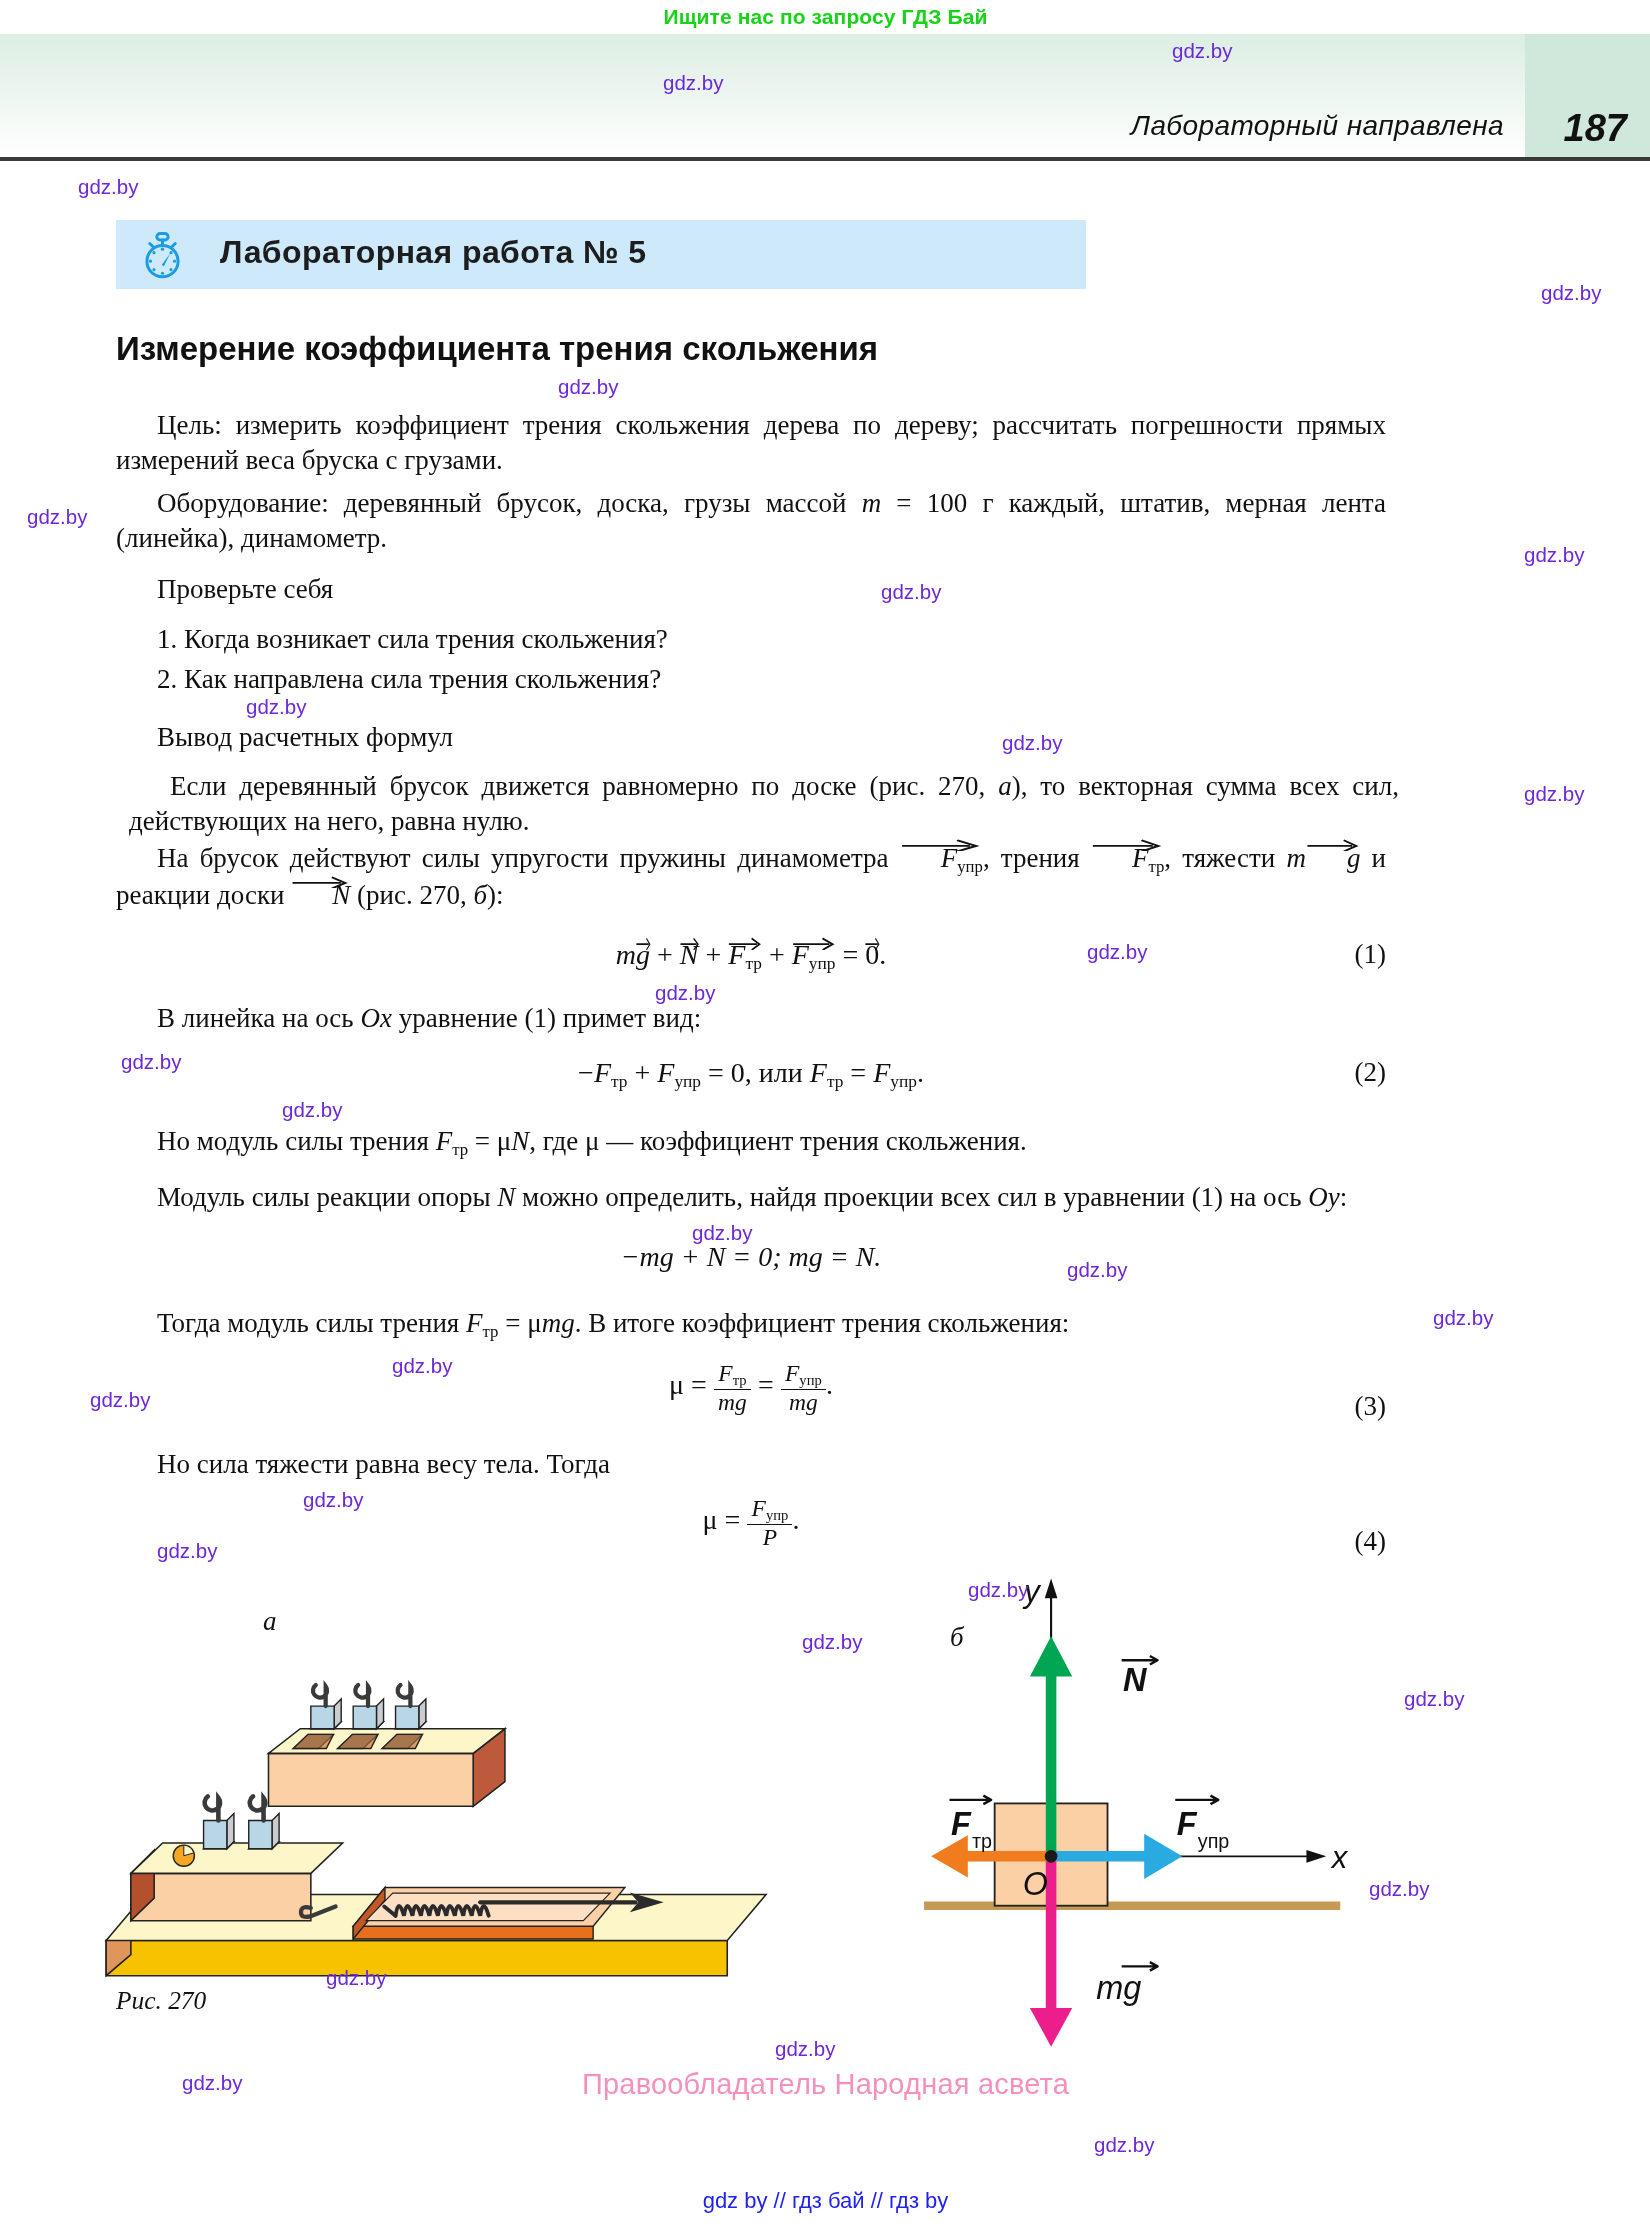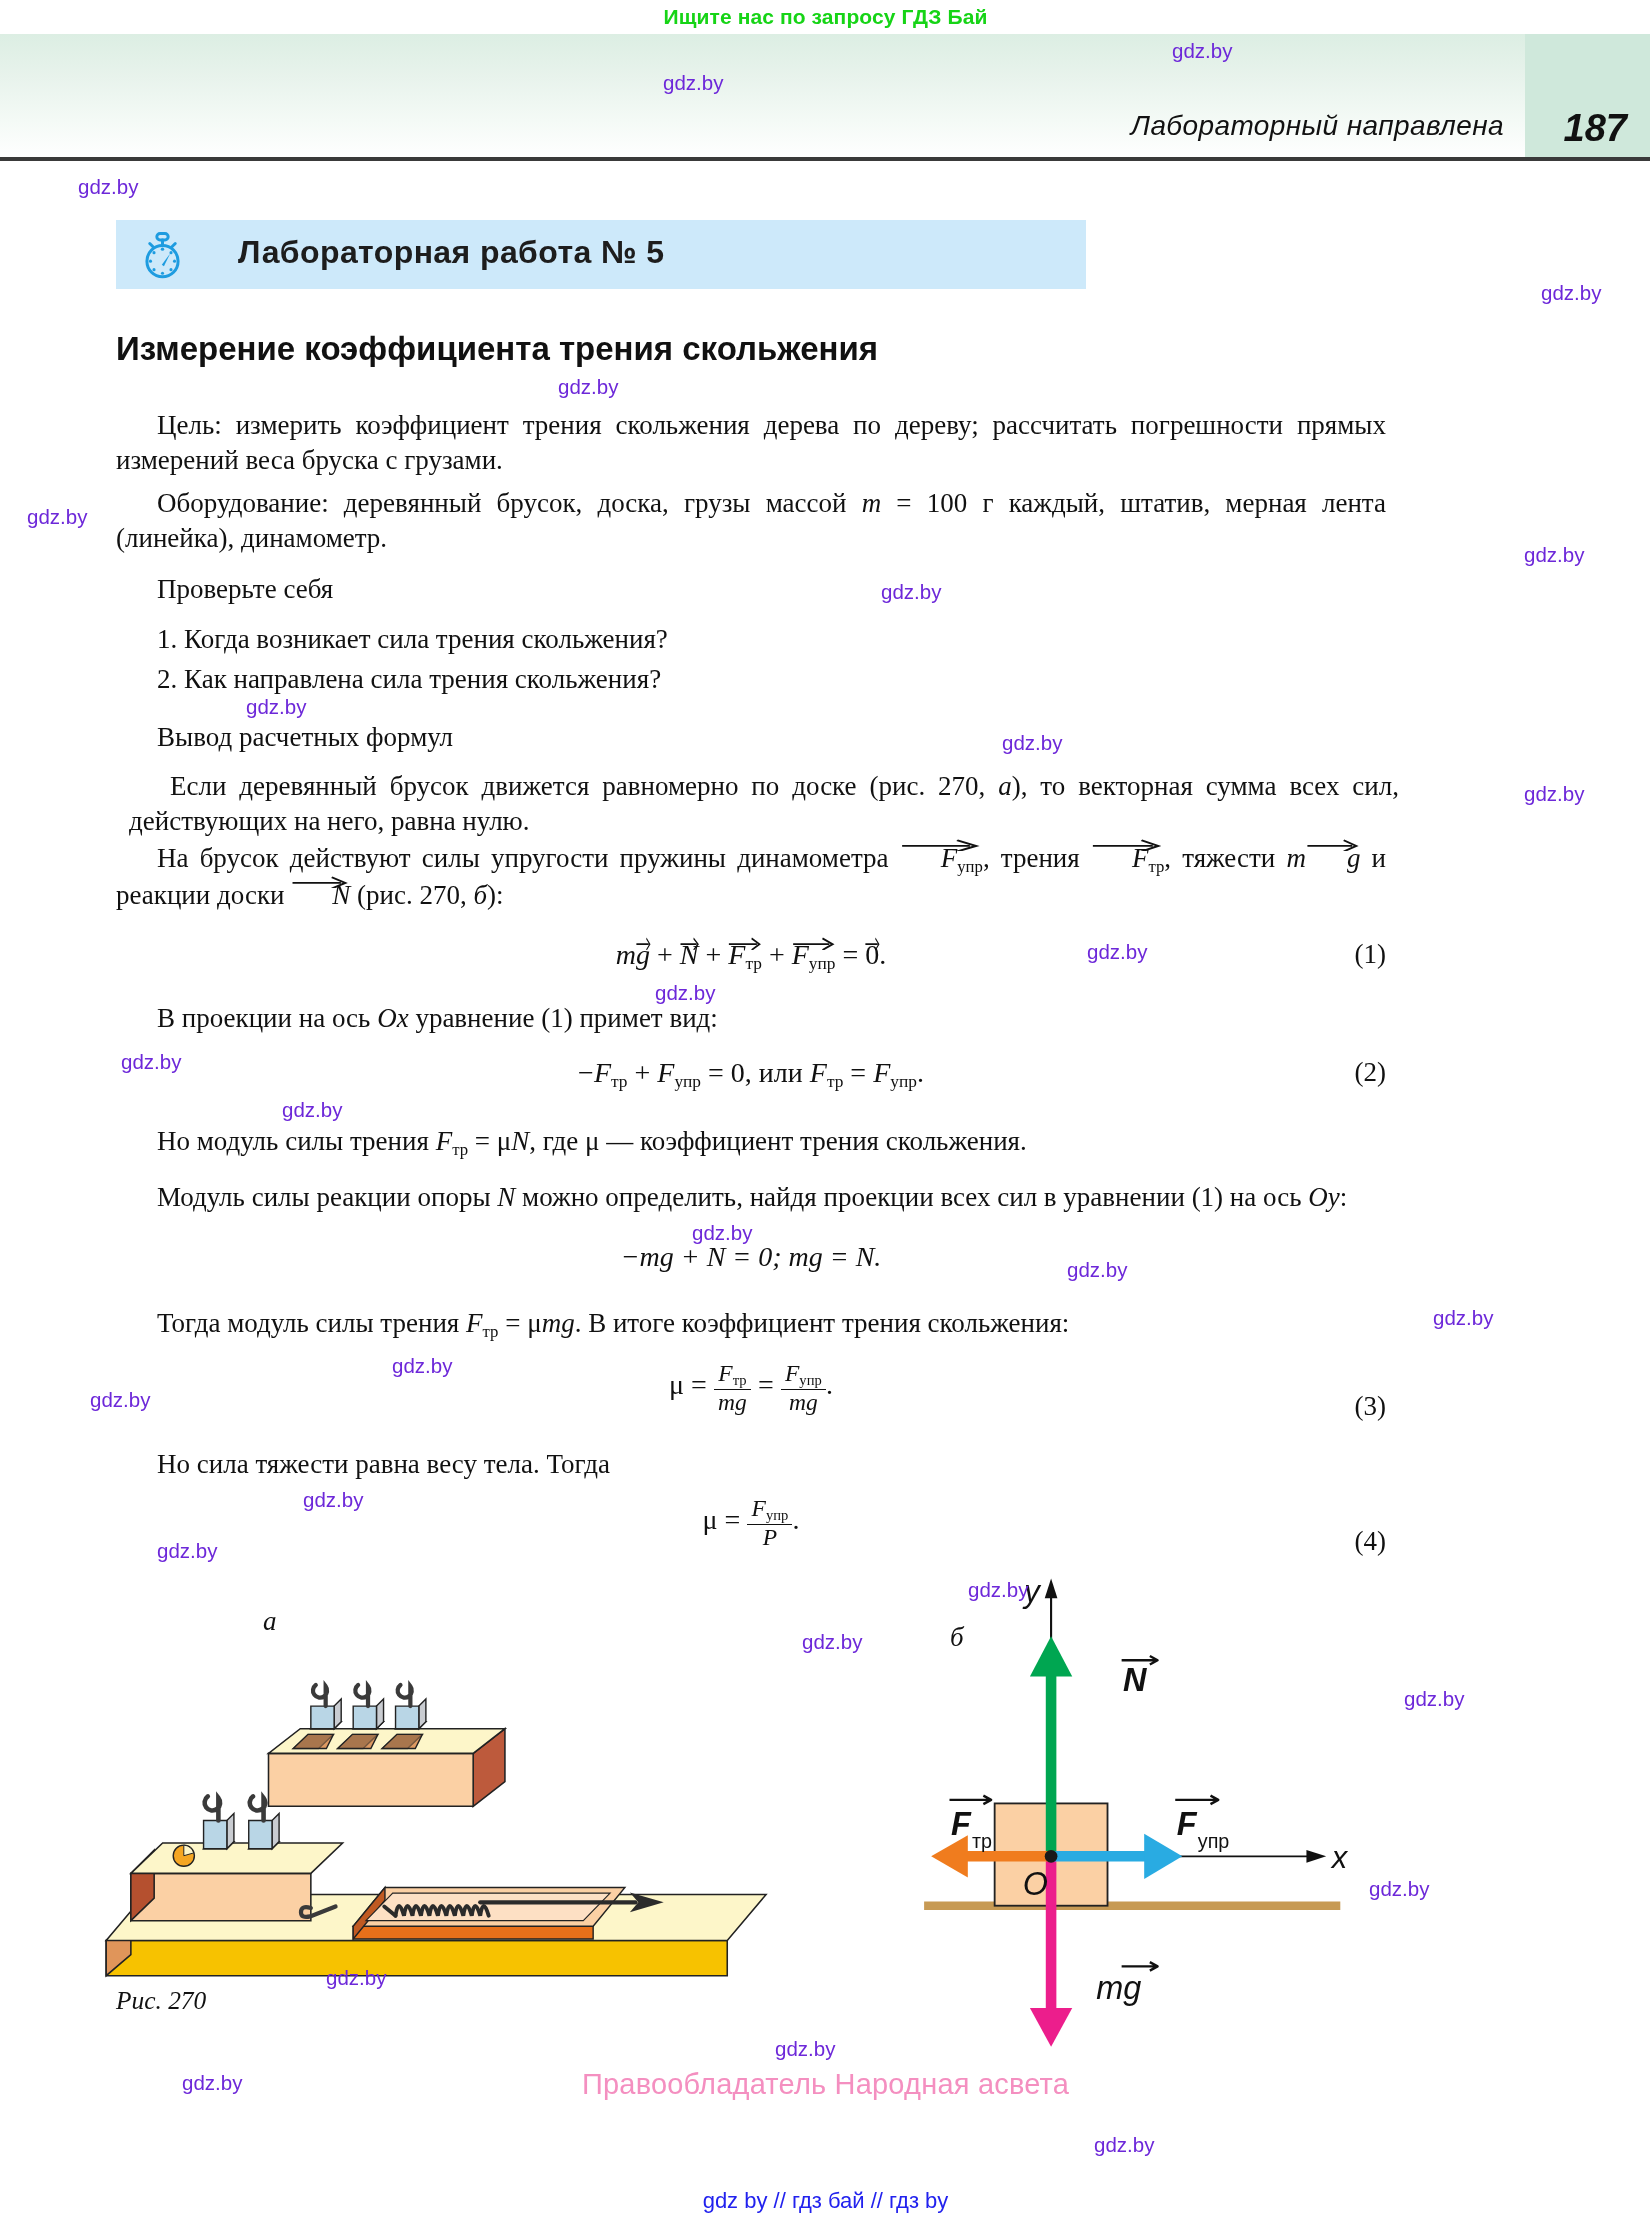--- a/index.html
+++ b/index.html
@@ -48,21 +48,21 @@
 
   
   .labbanner{
     position:absolute;left:116px;top:220px;width:970px;height:69px;
     background:#cde9fa;
   }
   .labbanner-icon{position:absolute;left:21px;top:10px;width:51px;height:51px;}
   .labbanner-text{
     position:absolute;left:104px;top:14px;
     font-family:"Liberation Sans", sans-serif;
-    font-weight:700;font-size:32px;color:#1d1d1d;letter-spacing:0.4px;margin-left:18px;
+    font-weight:700;font-size:32px;color:#1d1d1d;letter-spacing:0.4px;
   }
 
   
   .headline{
     position:absolute;left:116px;top:330px;
     font-family:"Liberation Sans", sans-serif;
     font-weight:700;font-size:33px;color:#111;letter-spacing:0px;
   }
 
   
@@ -238,21 +238,21 @@
       <span class="vecwrap"><span class="arr">
             <svg viewBox="0 0 40 12" preserveAspectRatio="none">
               <path d="M1 7 H33 M27 2 L36 7 L27 12" fill="none" stroke="#111" stroke-width="1.6"></path>
             </svg>
           </span><span>0</span></span><span>.</span>
     </span>
     <span class="eqnum">(1)</span>
   </div>
 
   <div class="body-block ind" style="top:1001px;">
-    <span>В проекции на ось </span><i>Ox</i><span> уравнение (1) примет вид:</span>
+    <span>В линейка на ось </span><i>Ox</i><span> уравнение (1) примет вид:</span>
   </div>
 
   <div class="formula" style="top:1057px;">
     <span>
       <span>−</span><i>F</i><span class="sub">тр</span>
       <span>+</span>
       <i>F</i><span class="sub">упр</span><span> = 0,  или  </span><i>F</i><span class="sub">тр</span><span> = </span><i>F</i><span class="sub">упр</span><span>.</span>
     </span>
     <span class="eqnum">(2)</span>
   </div>

